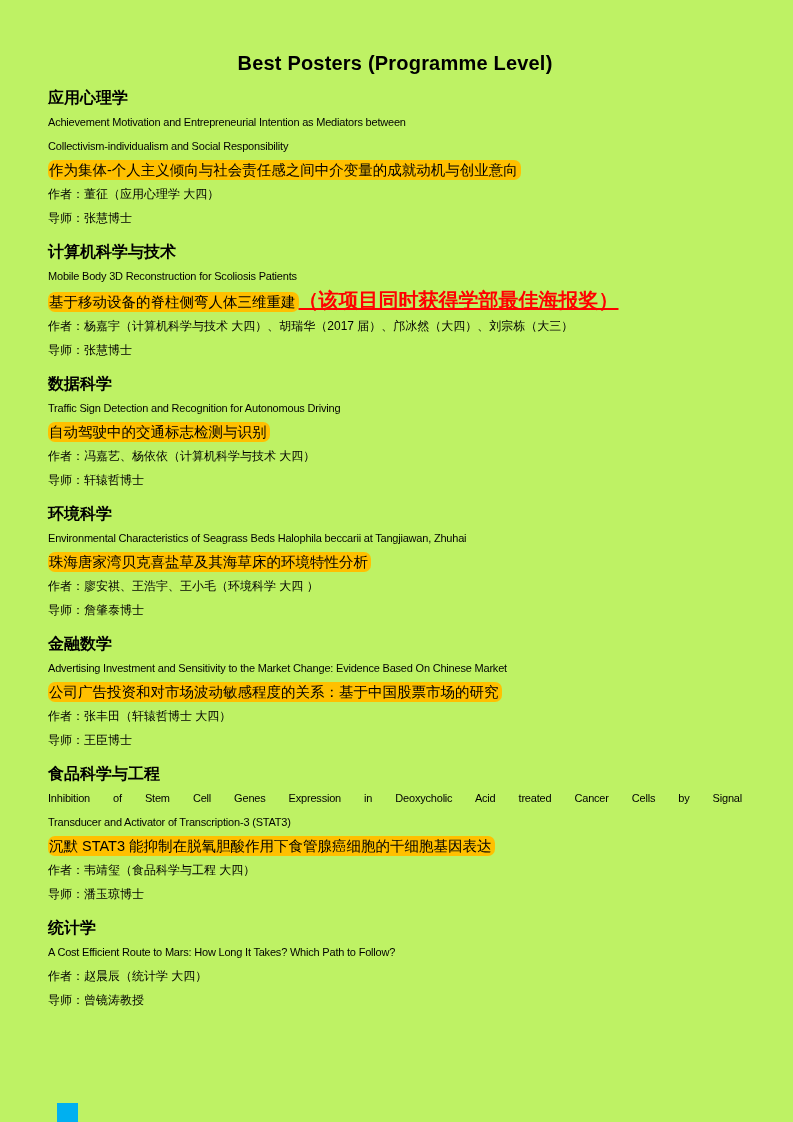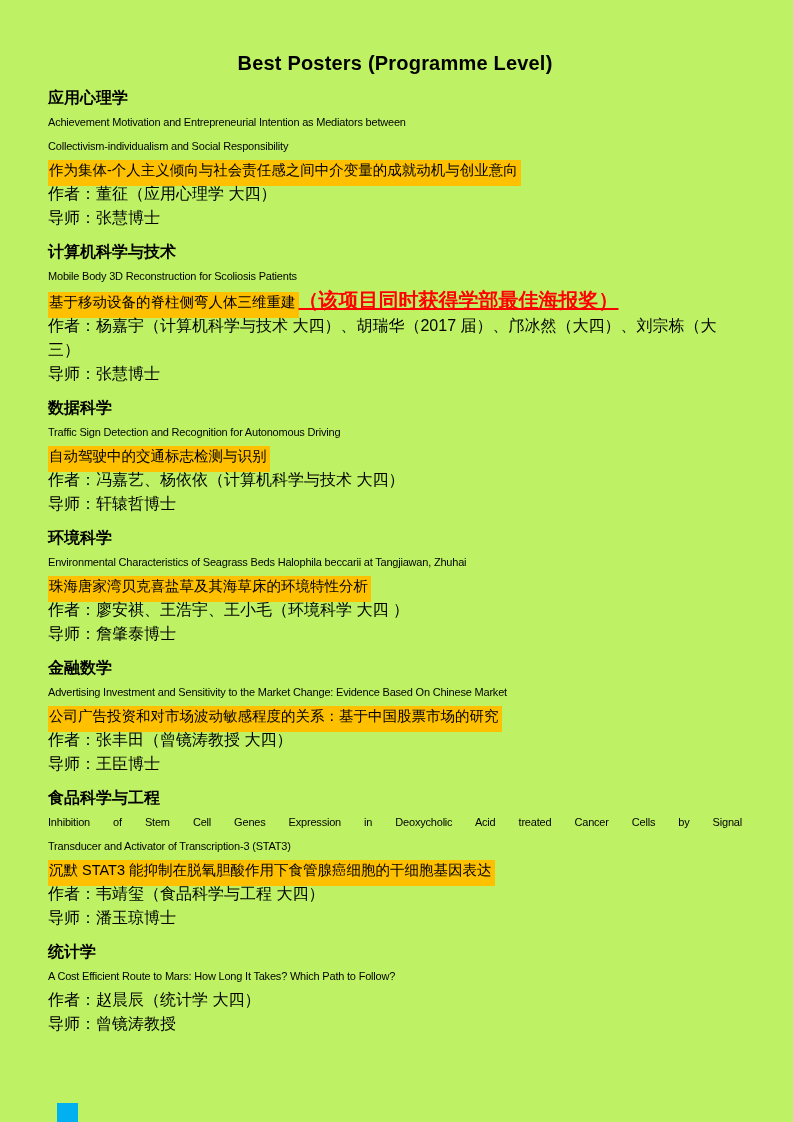--- a/index.html
+++ b/index.html
@@ -42,31 +42,32 @@
     white-space: normal;
     text-align: justify;
     text-align-last: justify;
   }
   .zh-line {
     font-size: 14.5px;
     line-height: 24px;
   }
   .hl {
     background: var(--hl-color, #FFC000);
-    padding: 2px 3px 8px 1px;
+    padding: 2px 3px 2px 1px;
+    border-radius: 7px;
   }
   .award-note {
     color: var(--note-color, #FF0000);
     font-weight: bold;
     font-size: 20px;
     text-decoration: underline;
   }
   .award-note:empty { display: none; }
   .meta {
-    font-size: 16px;
+    font-size: 12px;
     line-height: 24px;
   }
   .blue-marker {
     position: absolute;
     left: 57px;
     top: 1103px;
     width: 21px;
     height: 19px;
     background: var(--marker-color, #00B0F0);
   }
@@ -109,21 +110,21 @@
       <div class="en-line">Environmental Characteristics of Seagrass Beds Halophila beccarii at Tangjiawan, Zhuhai</div>
       <div class="zh-line"><span class="hl">珠海唐家湾贝克喜盐草及其海草床的环境特性分析</span></div>
       <div class="meta">作者：廖安祺、王浩宇、王小毛（环境科学 大四 ）</div>
       <div class="meta">导师：詹肇泰博士</div>
     </div>
 
     <div class="section">
       <div class="programme">金融数学</div>
       <div class="en-line">Advertising Investment and Sensitivity to the Market Change: Evidence Based On Chinese Market</div>
       <div class="zh-line"><span class="hl">公司广告投资和对市场波动敏感程度的关系：基于中国股票市场的研究</span></div>
-      <div class="meta">作者：张丰田（曾镜涛教授 大四）</div>
+      <div class="meta">作者：张丰田（轩辕哲博士 大四）</div>
       <div class="meta">导师：王臣博士</div>
     </div>
 
     <div class="section">
       <div class="programme">食品科学与工程</div>
       <div class="en-line justify">Inhibition of Stem Cell Genes Expression in Deoxycholic Acid treated Cancer Cells by Signal</div>
       <div class="en-line">Transducer and Activator of Transcription-3 (STAT3)</div>
       <div class="zh-line"><span class="hl">沉默 STAT3 能抑制在脱氧胆酸作用下食管腺癌细胞的干细胞基因表达</span></div>
       <div class="meta">作者：韦靖玺（食品科学与工程 大四）</div>
       <div class="meta">导师：潘玉琼博士</div>

